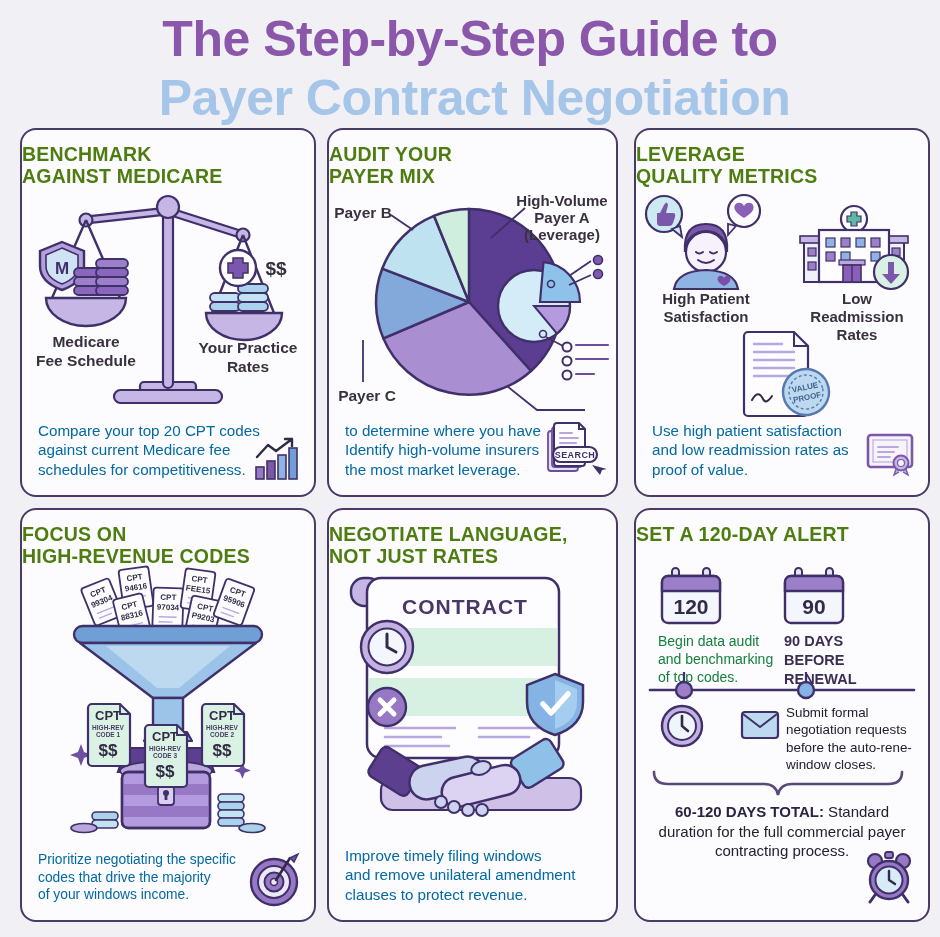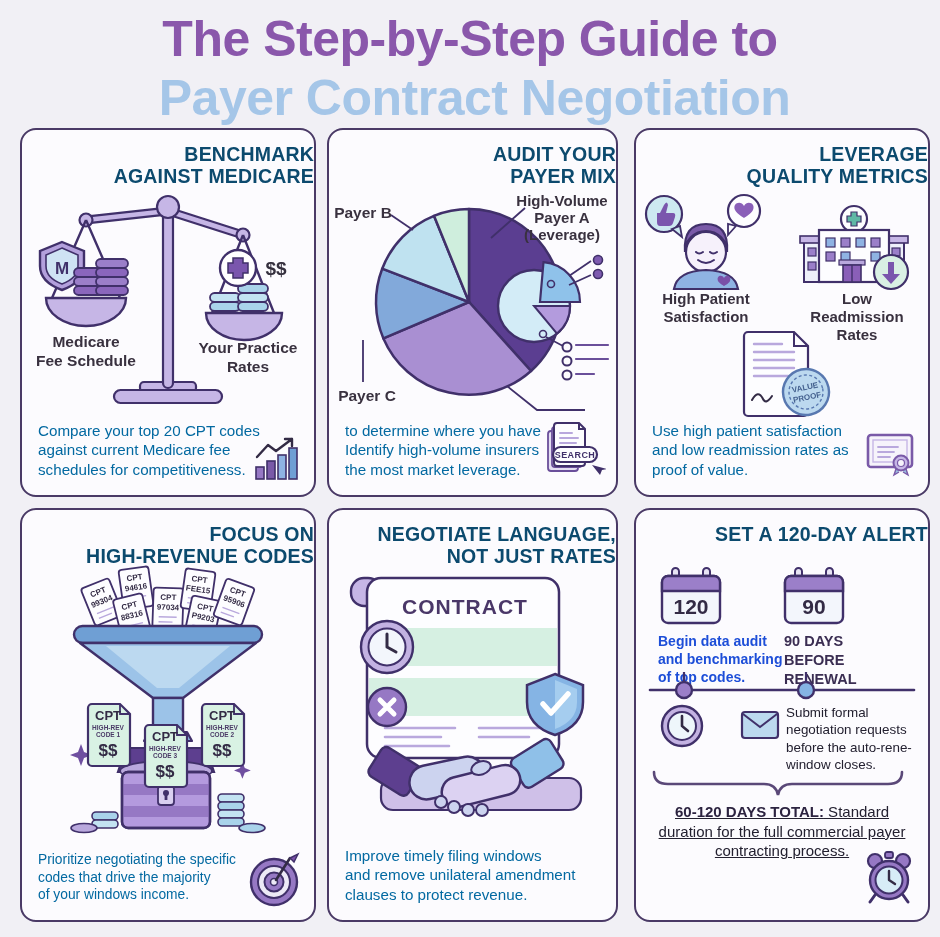--- a/index.html
+++ b/index.html
@@ -9,38 +9,38 @@
               font-weight:800;font-size:50px;line-height:1.17;letter-spacing:-0.5px;}
   .main-title .t1{color:#8a57ab;display:block;}
   .main-title .t2{color:#a5c6e8;display:block;padding-left:9px;}
   .panel{position:absolute;background:#fcfbfe;border:2px solid #4a3a66;border-radius:16px;}
   .p1{left:20px;top:128px;width:292px;height:365px;}
   .p2{left:327px;top:128px;width:287px;height:365px;}
   .p3{left:634px;top:128px;width:292px;height:365px;}
   .p4{left:20px;top:508px;width:292px;height:410px;}
   .p5{left:327px;top:508px;width:287px;height:410px;}
   .p6{left:634px;top:508px;width:292px;height:410px;}
-  .panel-title{margin-top:13px;text-align:right;font-weight:800;font-size:19.5px;
-               line-height:1.14;letter-spacing:.2px;color:#0c4a6e;}
+  .panel-title{margin-top:13px;text-align:left;font-weight:800;font-size:19.5px;
+               line-height:1.14;letter-spacing:.2px;color:#4d7c0f;}
   .illus{position:absolute;left:0;}
   .caption{position:absolute;left:16px;bottom:16px;color:#0369a1;font-weight:400;
            font-size:15.2px;line-height:1.27;}
   .caption span{display:block;white-space:nowrap;}
   .p4 .caption{font-size:13.8px;}
   .p6 .caption{font-size:14.6px;}
   .cap-icon{position:absolute;bottom:14px;}
   svg text{font-family:"Liberation Sans", sans-serif;}
   .abs{position:absolute;}
-  .p6 .small-txt{font-size:14px;line-height:1.3;color:#1d4ed8;font-weight:700;}
+  .p6 .small-txt{font-size:14px;line-height:1.3;color:#15803d;font-weight:400;}
   .p6 .small-txt span{display:block;white-space:nowrap;}
   .p6 .bold-txt{font-size:14.5px;line-height:1.3;color:#3a2d52;font-weight:800;}
   .p6 .bold-txt span{display:block;white-space:nowrap;}
   .p6 .env-txt{font-size:13.4px;line-height:1.3;color:#232030;font-weight:500;}
   .p6 .env-txt span{display:block;white-space:nowrap;}
-  .p6 .total-txt{text-align:center;font-size:15px;line-height:1.3;color:#232030;font-weight:500;text-decoration:underline;}
+  .p6 .total-txt{text-align:center;font-size:15px;line-height:1.3;color:#232030;font-weight:500;}
   .p6 .total-txt strong{color:#2c2340;font-weight:800;}
 </style>
 </head>
 <body>
 
 <div class="page">
 
   <div class="main-title">
     <span class="t1">The Step-by-Step Guide to</span>
     <span class="t2">Payer Contract Negotiation</span>

